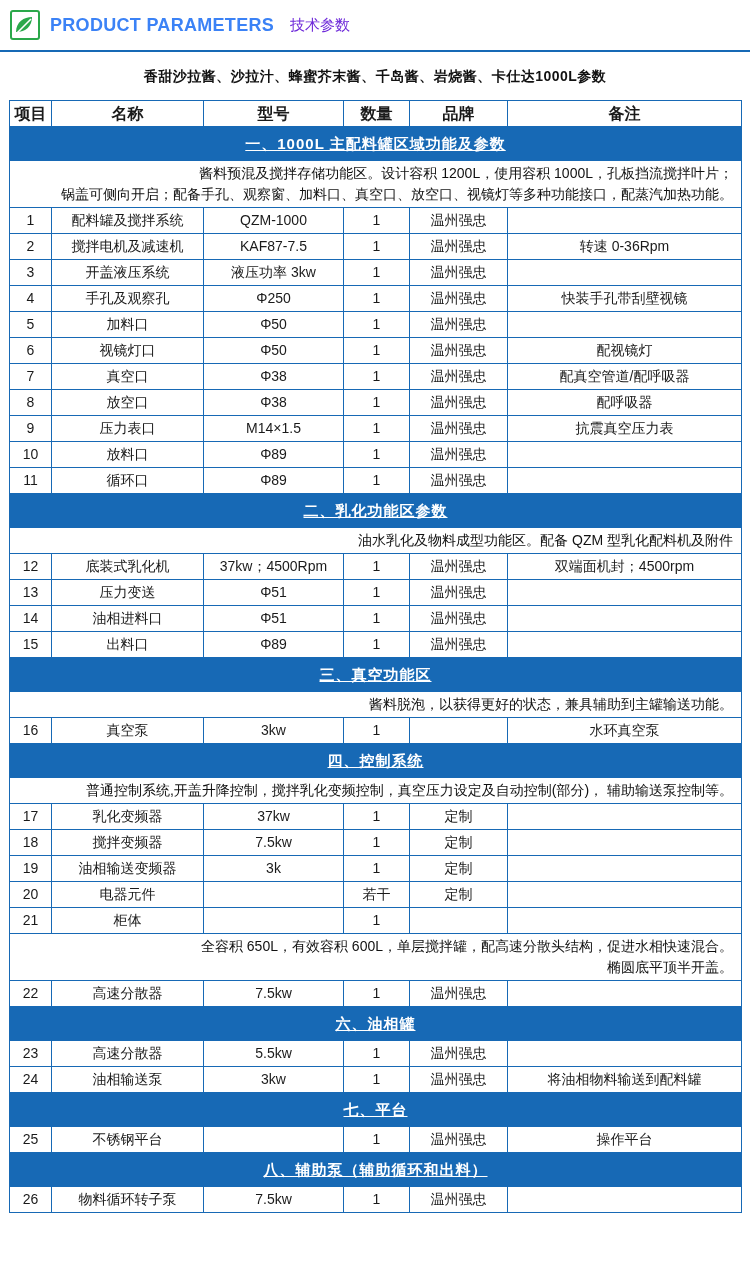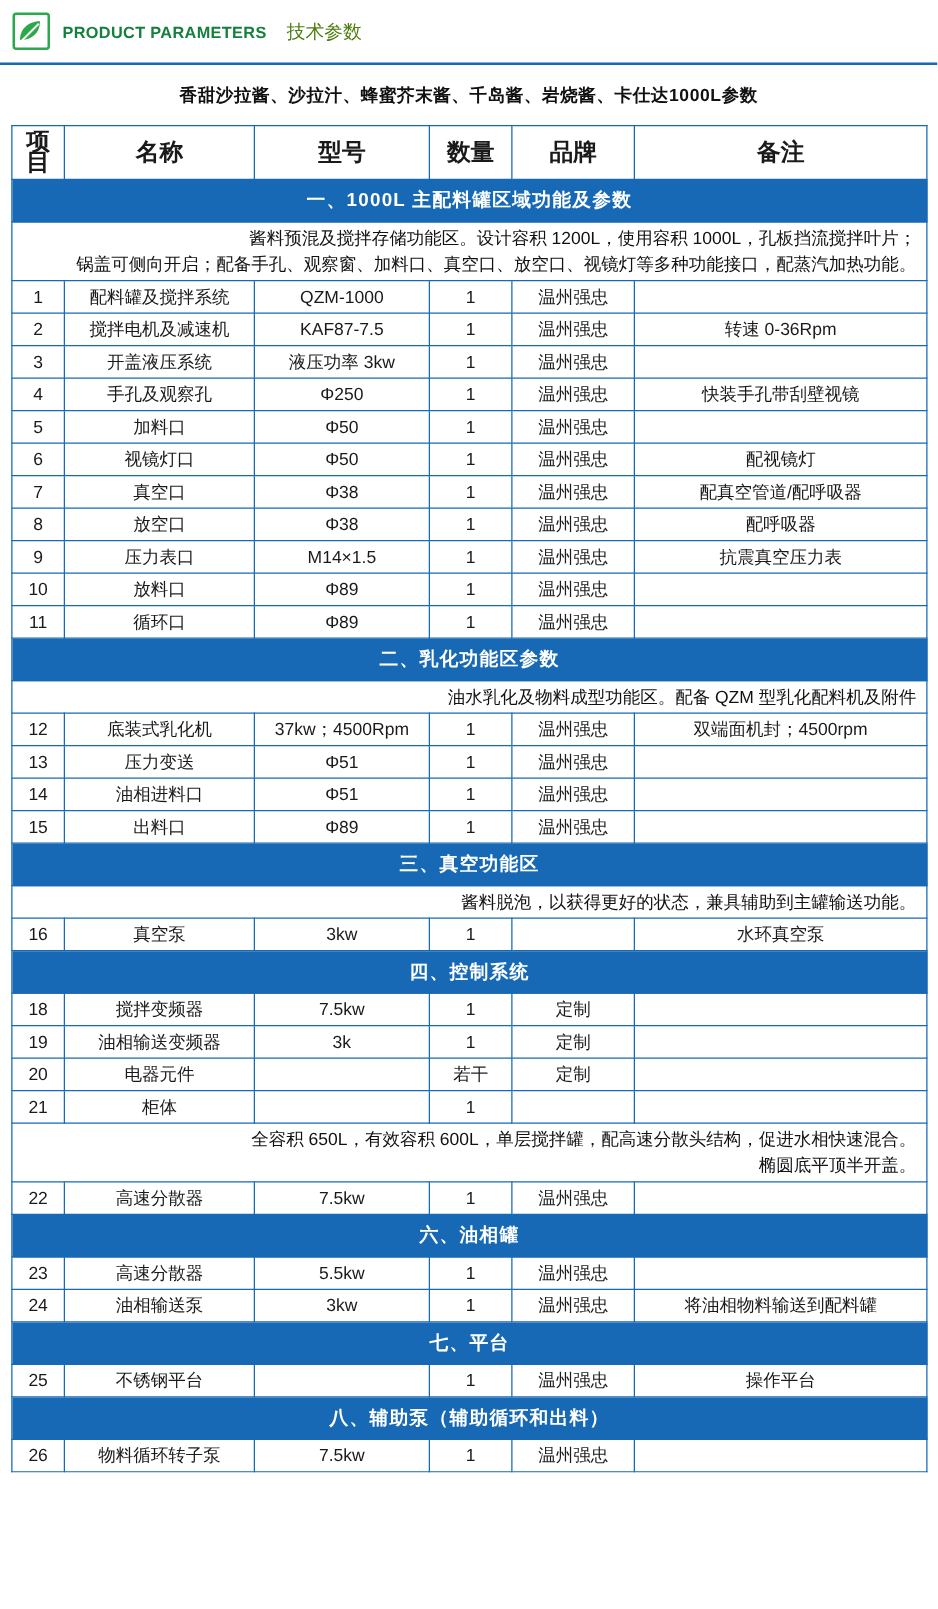--- a/index.html
+++ b/index.html
@@ -27,27 +27,27 @@
   }
   .logo {
     width: 30px; height: 30px;
     border: 2px solid #2aa84a;
     border-radius: 3px;
     position: relative;
     flex: 0 0 auto;
   }
   .logo svg { display:block; }
   .header-title {
-    color: #15803d;
-    font-size: 13px;
+    color: #3b82f6;
+    font-size: 18px;
     font-weight: bold;
     letter-spacing: 0.3px;
   }
   .header-sub {
-    color: #4d7c0f;
+    color: #6d28d9;
     font-size: 15px;
     margin-left: 6px;
   }
 
   
   .doc-title {
     text-align: center;
     font-size: 14px;
     font-weight: bold;
     color: #111;
@@ -66,38 +66,39 @@
   table.params td, table.params th {
     border: 1px solid #1769b5;
     padding: 4px 4px;
     text-align: center;
     vertical-align: middle;
     height: 25px;
     line-height: 17px;
   }
   thead th {
     font-weight: bold;
-    font-size: 19px;
+    font-size: 16px;
     height: 40px;
     background: #fff;
   }
   .col-no    { width: 42px; }
   .col-name  { width: 152px; }
   .col-model { width: 140px; }
   .col-qty   { width: 66px; }
   .col-brand { width: 98px; }
   .col-note  { width: 234px; }
 
   tr.section td {
     background: #1769b5;
     color: #ffffff;
     font-weight: bold;
     font-size: 15px;
     height: 34px;
     letter-spacing: 1px;
+    text-decoration: underline;
   }
   tr.desc td {
     text-align: right;
     font-size: 14px;
     line-height: 21px;
     padding: 2px 8px;
     color: #111;
   }
   td.note-cell, td.left {
     text-align: left;
@@ -284,20 +285,31 @@
           <td>16</td>
           <td>真空泵</td>
           <td>3kw</td>
           <td>1</td>
           <td></td>
           <td class="note-cell">水环真空泵</td>
         </tr>
         <tr class="section">
           <td colspan="6">四、控制系统</td>
         </tr>
+        <tr class="desc">
+          <td colspan="6">普通控制系统,开盖升降控制，搅拌乳化变频控制，真空压力设定及自动控制(部分)， 辅助输送泵控制等。</td>
+        </tr>
+        <tr>
+          <td>17</td>
+          <td>乳化变频器</td>
+          <td>37kw</td>
+          <td>1</td>
+          <td>定制</td>
+          <td class="note-cell"></td>
+        </tr>
         <tr>
           <td>18</td>
           <td>搅拌变频器</td>
           <td>7.5kw</td>
           <td>1</td>
           <td>定制</td>
           <td class="note-cell"></td>
         </tr>
         <tr>
           <td>19</td>

